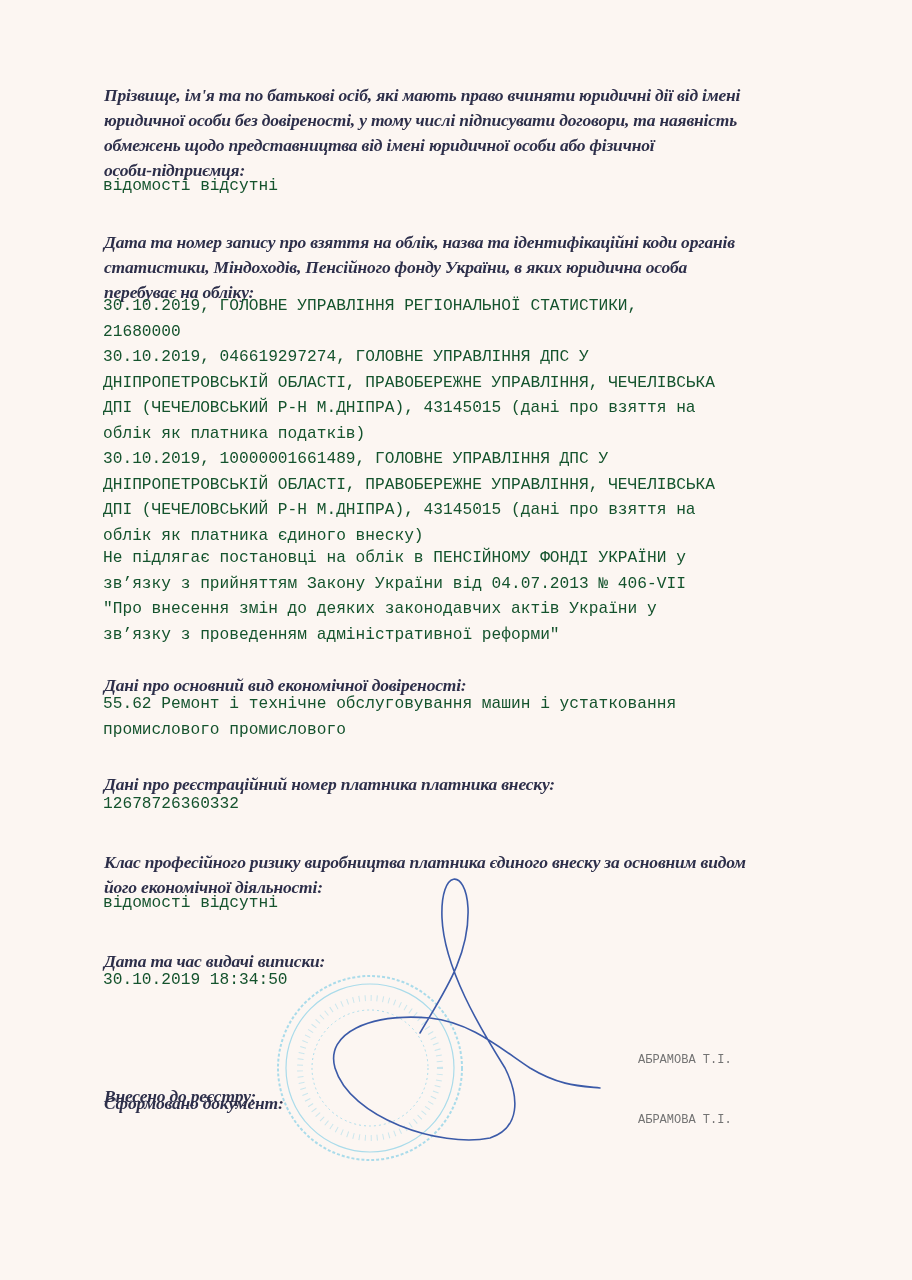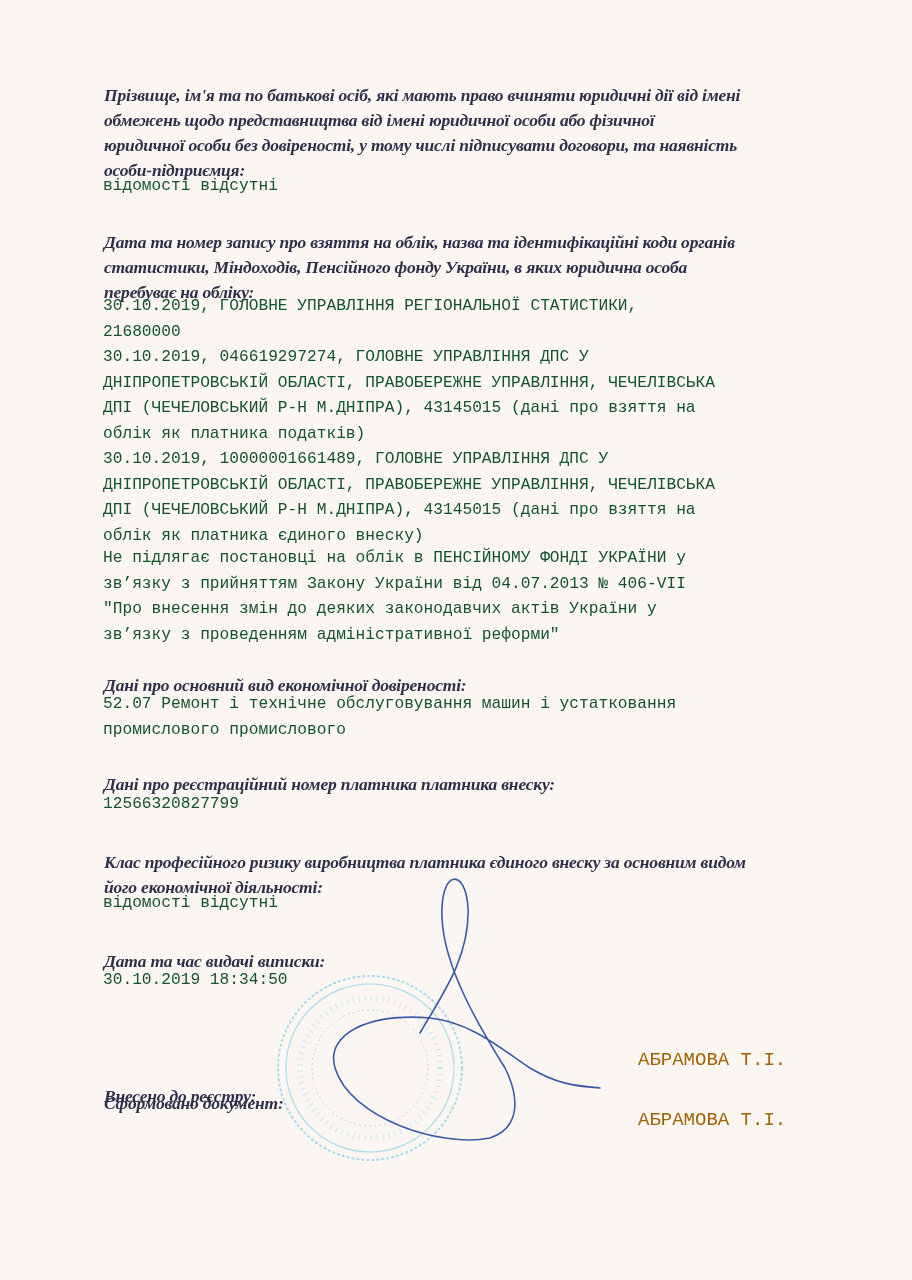--- a/index.html
+++ b/index.html
@@ -21,42 +21,42 @@
   .mono {
     position: absolute; left: 103px;
     font-family: "Liberation Mono", monospace;
     font-size: 16.2px; line-height: 25.5px;
     color: #14532d;
     white-space: pre;
   }
   .sig-name {
     position: absolute;
     font-family: "Liberation Mono", monospace;
-    font-size: 19px; line-height: 22px;
-    color: #a16207; white-space: pre;
+    font-size: 12px; line-height: 22px;
+    color: #737373; white-space: pre;
   }
   svg.overlay { position: absolute; left: 0; top: 0; pointer-events: none; }
 </style>
 </head>
 <body>
 
 <div class="page">
 
-  <div class="head" style="top:75px"><div>Прізвище, ім'я та по батькові осіб, які мають право вчиняти юридичні дії від імені</div><div>обмежень щодо представництва від імені юридичної особи або фізичної</div><div>юридичної особи без довіреності, у тому числі підписувати договори, та наявність</div><div>особи-підприємця:</div></div>
+  <div class="head" style="top:75px"><div>Прізвище, ім'я та по батькові осіб, які мають право вчиняти юридичні дії від імені</div><div>юридичної особи без довіреності, у тому числі підписувати договори, та наявність</div><div>обмежень щодо представництва від імені юридичної особи або фізичної</div><div>особи-підприємця:</div></div>
   <div class="mono" style="top:166px"><div>відомості відсутні</div></div>
 
   <div class="head" style="top:222px"><div>Дата та номер запису про взяття на облік, назва та ідентифікаційні коди органів</div><div>статистики, Міндоходів, Пенсійного фонду України, в яких юридична особа</div><div>перебуває на обліку:</div></div>
   <div class="mono" style="top:286px"><div>30.10.2019, ГОЛОВНЕ УПРАВЛІННЯ РЕГІОНАЛЬНОЇ СТАТИСТИКИ,</div><div>21680000</div><div>30.10.2019, 046619297274, ГОЛОВНЕ УПРАВЛІННЯ ДПС У</div><div>ДНІПРОПЕТРОВСЬКІЙ ОБЛАСТІ, ПРАВОБЕРЕЖНЕ УПРАВЛІННЯ, ЧЕЧЕЛІВСЬКА</div><div>ДПІ (ЧЕЧЕЛОВСЬКИЙ Р-Н М.ДНІПРА), 43145015 (дані про взяття на</div><div>облік як платника податків)</div><div>30.10.2019, 10000001661489, ГОЛОВНЕ УПРАВЛІННЯ ДПС У</div><div>ДНІПРОПЕТРОВСЬКІЙ ОБЛАСТІ, ПРАВОБЕРЕЖНЕ УПРАВЛІННЯ, ЧЕЧЕЛІВСЬКА</div><div>ДПІ (ЧЕЧЕЛОВСЬКИЙ Р-Н М.ДНІПРА), 43145015 (дані про взяття на</div><div>облік як платника єдиного внеску)</div></div>
   <div class="mono" style="top:538px"><div>Не підлягає постановці на облік в ПЕНСІЙНОМУ ФОНДІ УКРАЇНИ у</div><div>зв’язку з прийняттям Закону України від 04.07.2013 № 406-VII</div><div>"Про внесення змін до деяких законодавчих актів України у</div><div>зв’язку з проведенням адміністративної реформи"</div></div>
 
   <div class="head" style="top:665px"><div>Дані про основний вид економічної довіреності:</div></div>
-  <div class="mono" style="top:684px"><div>52.07 Ремонт і технічне обслуговування машин і устатковання</div><div>промислового промислового</div></div>
+  <div class="mono" style="top:684px"><div>55.62 Ремонт і технічне обслуговування машин і устатковання</div><div>промислового промислового</div></div>
 
   <div class="head" style="top:764px"><div>Дані про реєстраційний номер платника платника внеску:</div></div>
-  <div class="mono" style="top:784px"><div>12566320827799</div></div>
+  <div class="mono" style="top:784px"><div>12678726360332</div></div>
 
   <div class="head" style="top:842px"><div>Клас професійного ризику виробництва платника єдиного внеску за основним видом</div><div>його економічної діяльності:</div></div>
   <div class="mono" style="top:883px"><div>відомості відсутні</div></div>
 
   <div class="head" style="top:941px"><div>Дата та час видачі виписки:</div></div>
   <div class="mono" style="top:960px"><div>30.10.2019 18:34:50</div></div>
 
   <div class="head" style="top:1076px">Внесено до реєстру:</div>
   <div class="sig-name" style="left:638px; top:1041px">АБРАМОВА Т.І.</div>
   <div class="head" style="top:1083px">Сформовано документ:</div>

